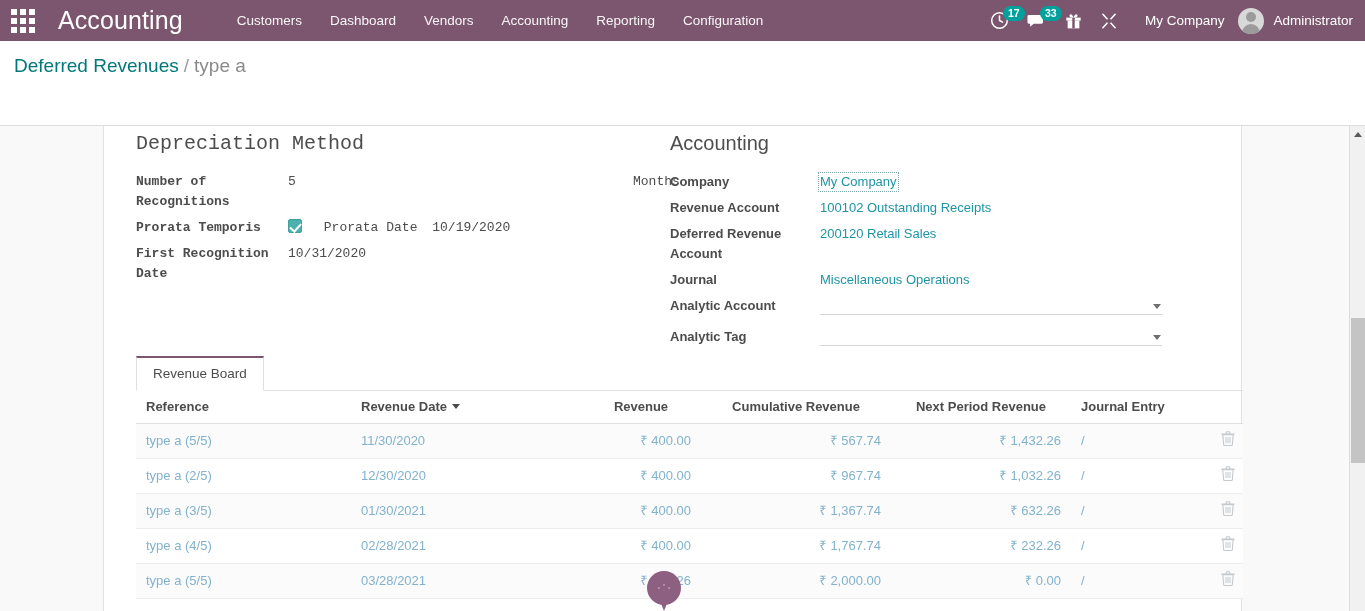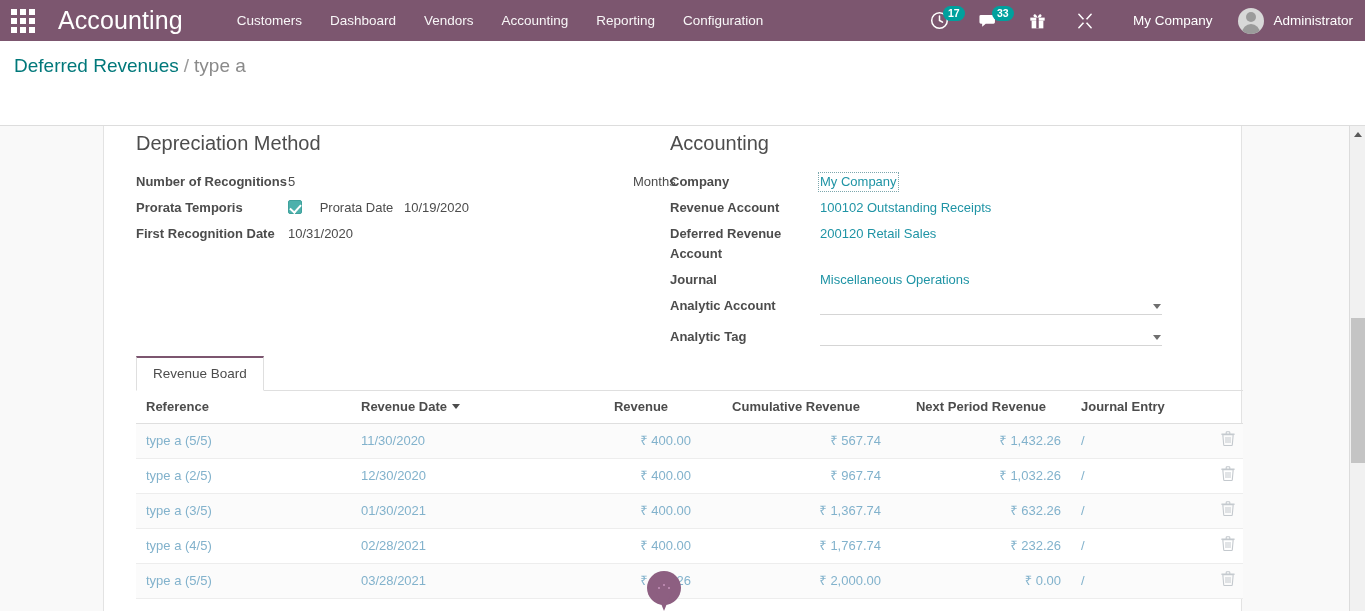--- a/index.html
+++ b/index.html
@@ -39,21 +39,21 @@
     cursor: pointer;
   }
   .nav-links { display: flex; align-items: center; height: 41px; }
   .nav-links a {
     color: #ffffff; text-decoration: none;
     font-size: 13.5px; padding: 0 14px; line-height: 41px;
     white-space: nowrap; opacity: .95;
   }
   .nav-right {
     margin-left: auto; display: flex; align-items: center;
-    height: 41px; padding-right: 12px; gap: 12px;
+    height: 41px; padding-right: 12px;
   }
   .nav-icon {
     position: relative; margin: 0 9px;
     display: flex; align-items: center; justify-content: center;
     cursor: pointer; height: 41px;
   }
   .badge {
     position: absolute; top: 6px; left: 13px;
     background: #00a09d; color: #ffffff;
     font-size: 10.5px; font-weight: 700;
@@ -136,21 +136,21 @@
     width: 1139px; height: 485px;
     background: #ffffff;
     border-left: 1px solid #e3e3e3;
     border-right: 1px solid #e3e3e3;
   }
 
   .group-title {
     font-size: 20px; color: #4d4d4d; font-weight: 400;
     margin: 0; padding: 0;
   }
-  .grp-left { position: absolute; left: 32px; top: 6px; width: 530px; }
+  .grp-left { position: absolute; left: 32px; top: 6px; width: 530px; font-family: Liberation Mono, monospace; }
   .grp-right { position: absolute; left: 566px; top: 6px; width: 540px; }
 
   table.fields { border-collapse: collapse; width: 100%; margin-top: 14px; }
   table.fields td { vertical-align: top; padding: 3px 0 3px 0; }
   td.lbl {
     font-size: 13px; font-weight: 700; color: #4c4c4c;
     width: 152px; padding-right: 8px; line-height: 20px;
   }
   .grp-right td.lbl { width: 150px; }
   td.val { font-size: 13px; color: #4c4c4c; line-height: 20px; }

